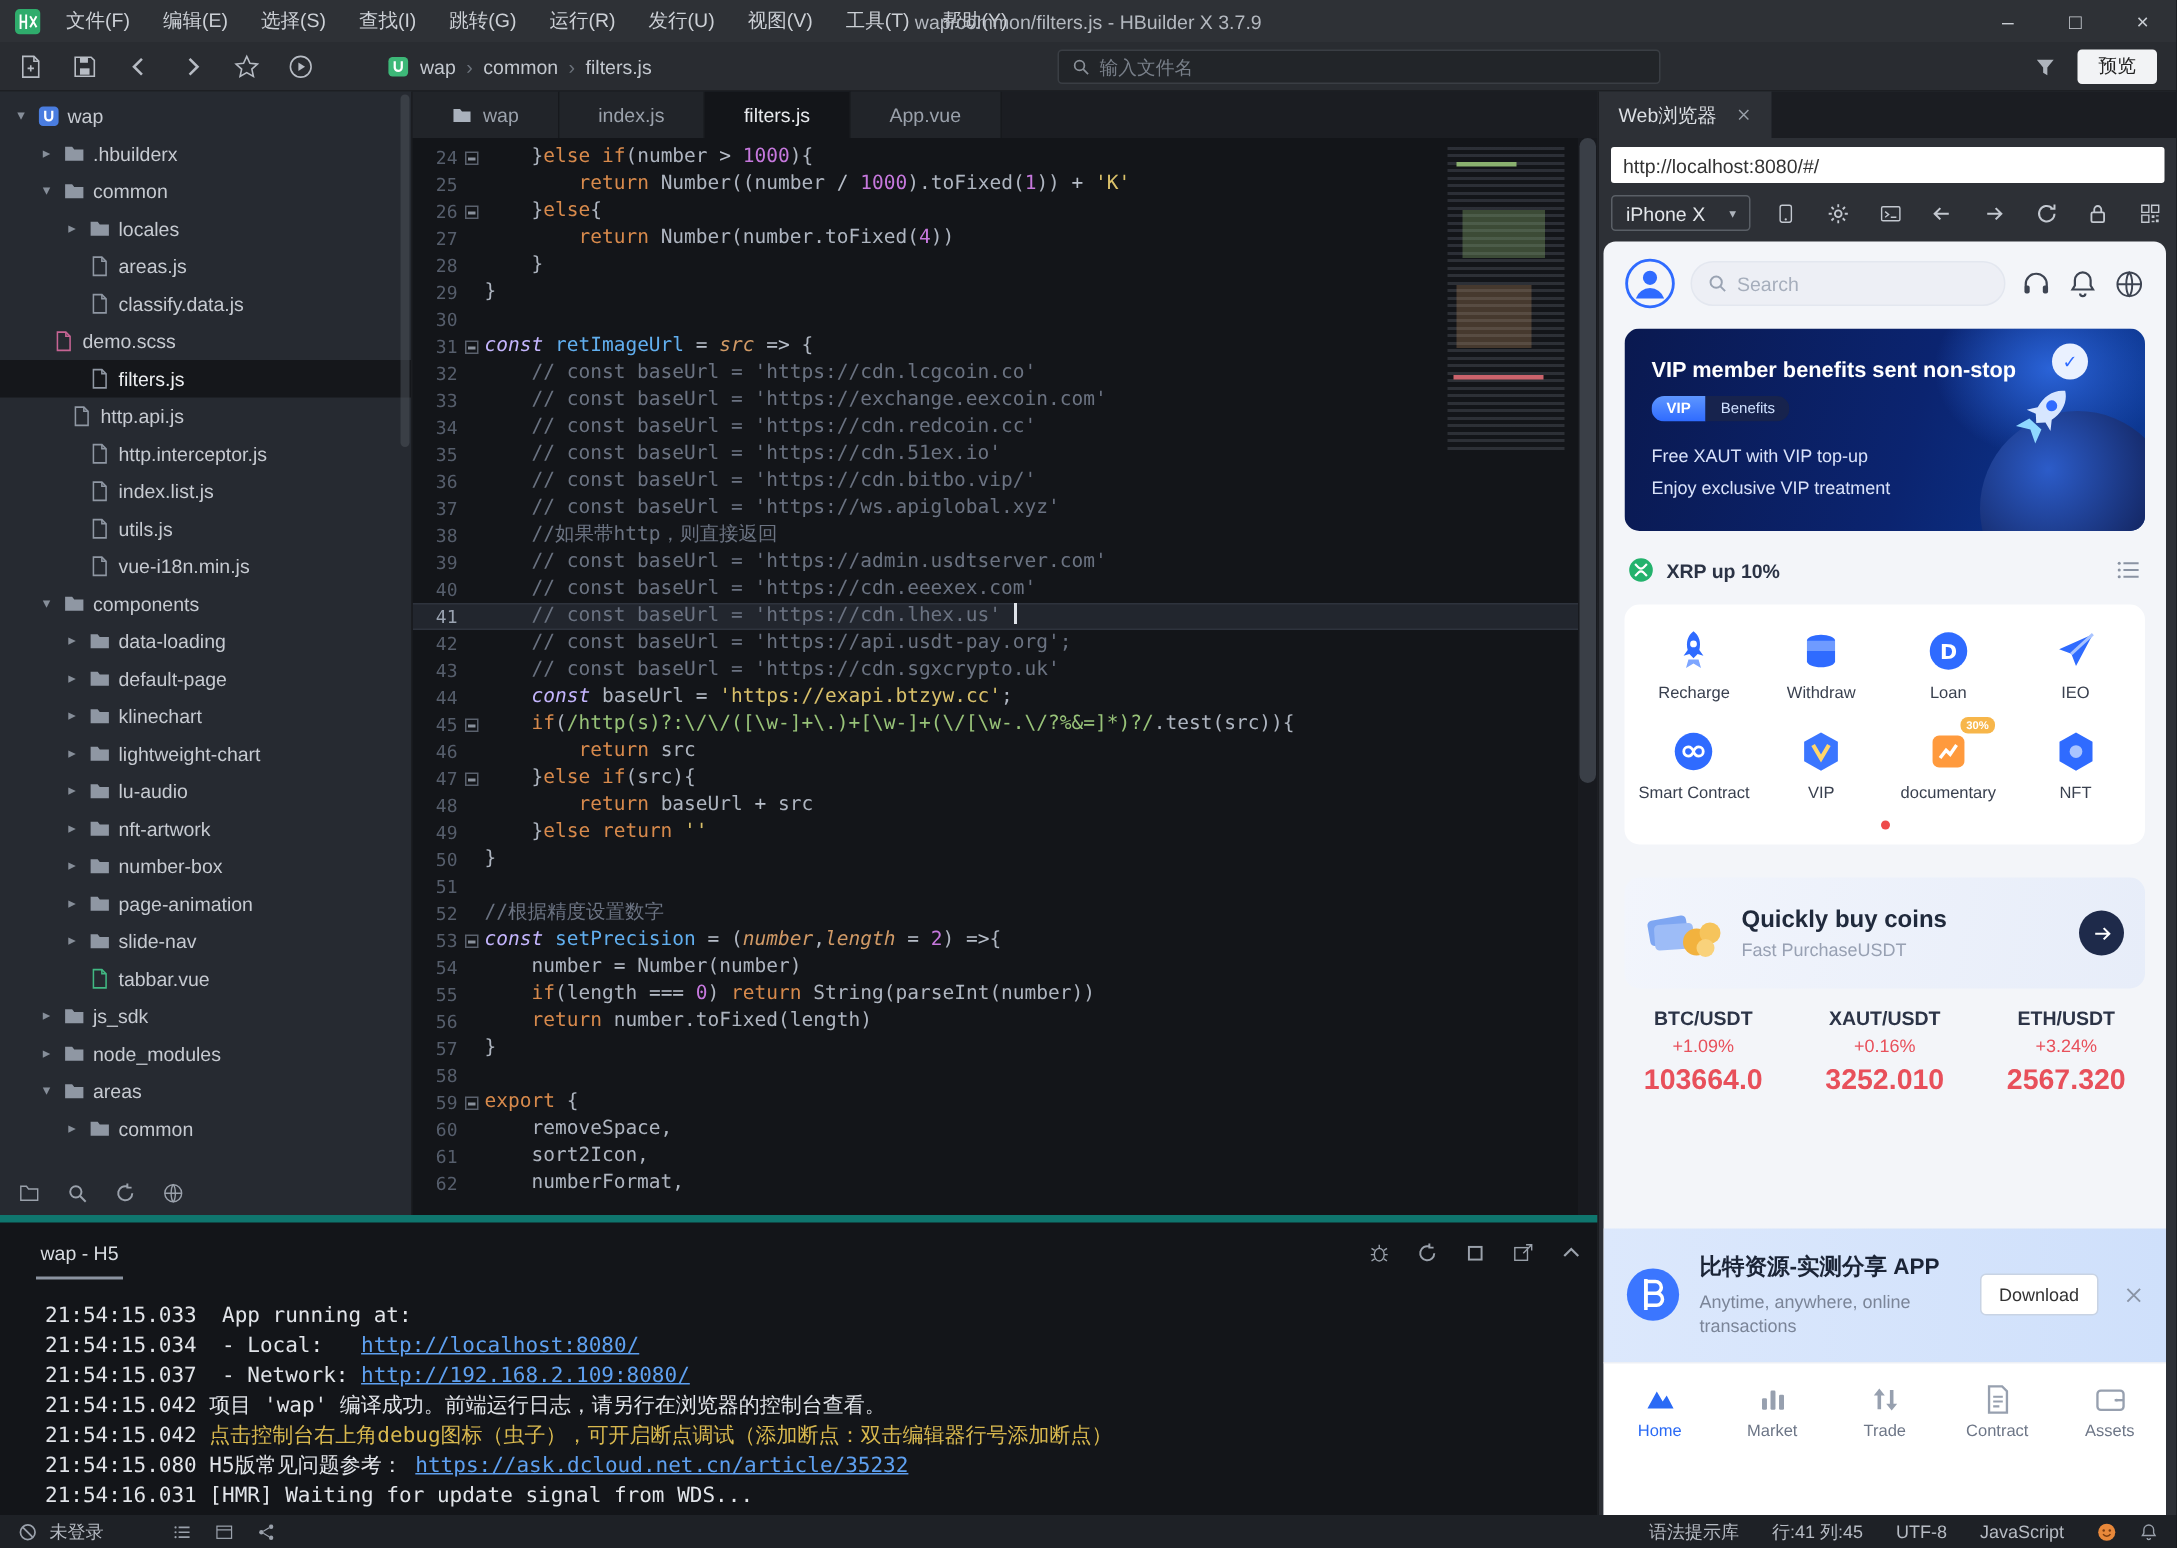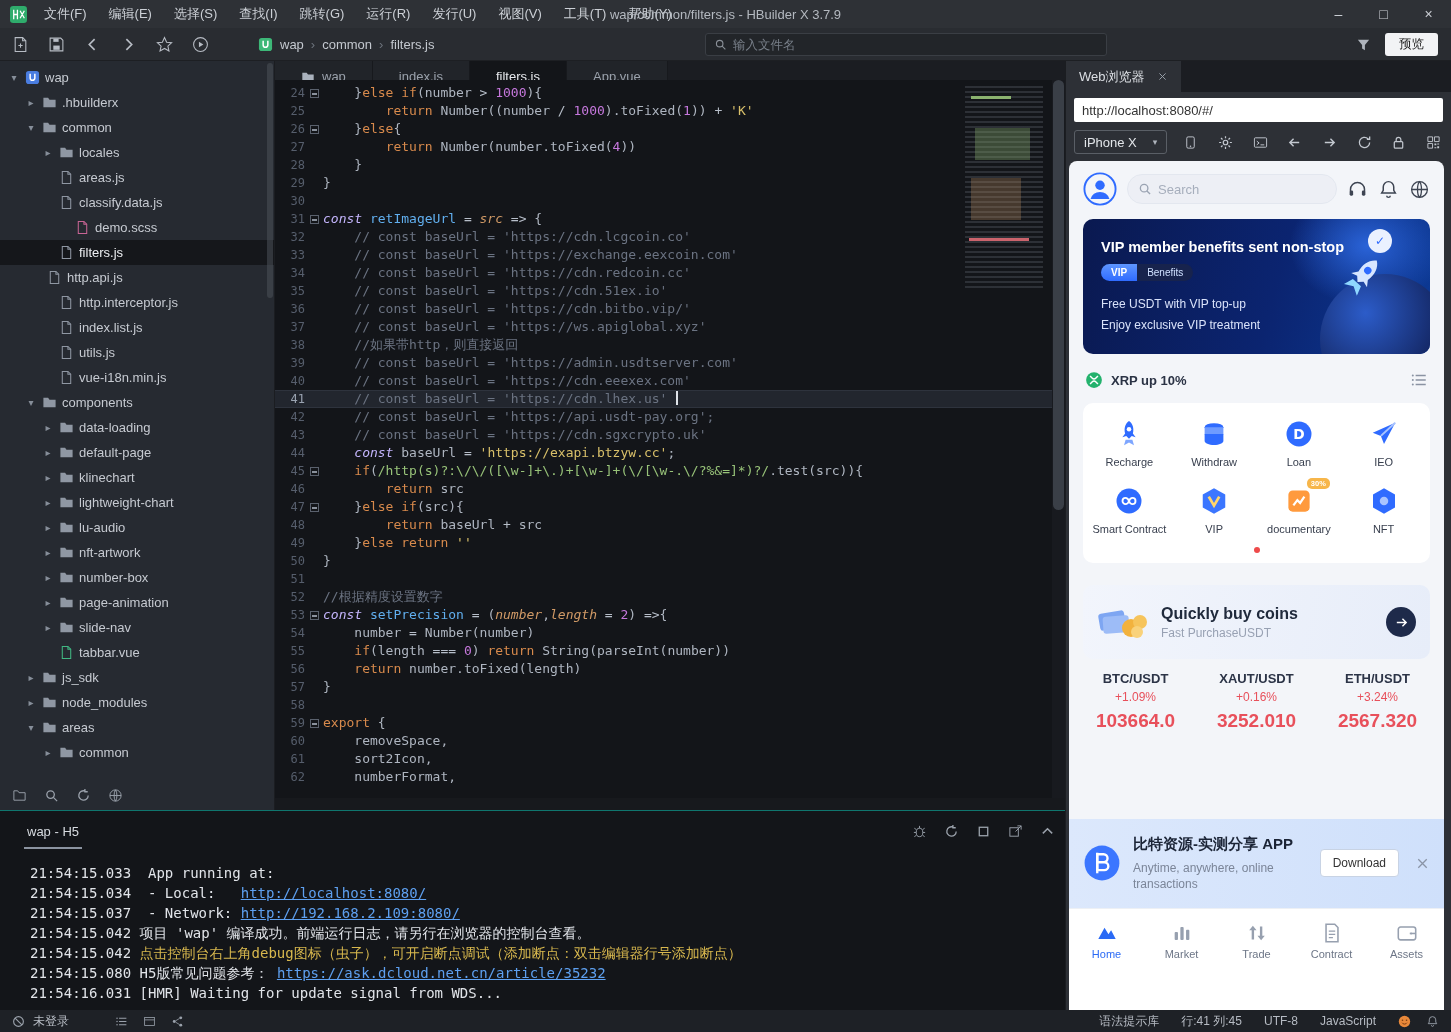--- a/index.html
+++ b/index.html
@@ -46,21 +46,21 @@
 .side-footer{position:absolute;left:0;bottom:0;width:100%;height:30px;display:flex;align-items:center;gap:17px;padding-left:12px}
 .sfi{width:15px;height:15px;color:#9aa1ab}
 
 
 .tabstrip{position:absolute;left:275px;top:61px;width:790px;height:31px;background:#1b1d22;display:flex;overflow:hidden}
 .etab{display:flex;align-items:center;gap:7px;padding:0 26px;font-size:13px;color:#9aa1ab;background:#212429;border-right:1px solid #17191d;white-space:nowrap}
 .etab.active{background:#131519;color:#e8eaee}
 .etab .i{width:14px;height:14px;color:#aab2bd}
 
 
-.editor{position:absolute;left:275px;top:80px;width:790px;height:718px;background:#131519;overflow:hidden}
+.editor{position:absolute;left:275px;top:92px;width:790px;height:718px;background:#131519;overflow:hidden}
 .code{padding-top:4px}
 .cl{display:flex;height:18px;line-height:18px;font-family:"DejaVu Sans Mono",monospace;font-size:13px}
 .ln{width:30px;text-align:right;color:#565e6c;flex:none;font-size:12px}
 .fc{width:18px;flex:none;display:flex;align-items:center;justify-content:center}
 .fold{width:9px;height:9px;border:1px solid #5a616d;position:relative;display:block}
 .fold::after{content:"";position:absolute;left:1px;right:1px;top:3px;height:2px;background:#8a919c}
 .lt{white-space:pre;color:#aeb5c0}
 .cl.cur{background:#22262e;box-shadow:inset 0 1px 0 #2e333d,inset 0 -1px 0 #2e333d}
 .cl.cur .ln{color:#9aa3b1}
 .caret{display:inline-block;width:2px;height:14px;background:#dfe3e9;vertical-align:-2px;margin-left:1px}
@@ -77,21 +77,21 @@
 .minimap{position:absolute;right:22px;top:6px;width:78px;height:202px;opacity:.9;background:repeating-linear-gradient(to bottom,rgba(150,160,175,.22) 0 2px,transparent 2px 5px)}
 .minimap i{position:absolute;display:block}
 .mm1{left:6px;top:10px;width:40px;height:3px;background:#98c379}
 .mm2{left:10px;top:42px;width:55px;height:32px;background:rgba(152,195,121,.35)}
 .mm3{left:6px;top:92px;width:50px;height:42px;background:rgba(209,154,102,.3)}
 .mm4{left:4px;top:152px;width:60px;height:3px;background:#e06c75}
 .vscroll{position:absolute;right:0;top:0;width:13px;height:100%;background:#181a1f}
 .vthumb{position:absolute;top:0;right:1px;width:11px;height:430px;background:#3a3f47;border-radius:6px}
 
 
-.console{position:absolute;left:0;top:810px;width:1111px;height:200px;background:#131519;border-top:1px solid #0f766e}
+.console{position:absolute;left:0;top:810px;width:1111px;height:200px;background:#131519;border-top:5px solid #0f766e}
 .con-header{height:38px;display:flex;align-items:flex-end;justify-content:space-between;padding:0 24px}
 .con-tab{color:#d8dce1;font-size:13px;padding:0 3px 8px;border-bottom:2px solid #8b93a0}
 .con-icons{display:flex;gap:17px;margin-bottom:10px}
 .ci{width:15px;height:15px;color:#9aa1ab}
 .con-body{padding:14px 0 0 30px;font-family:"DejaVu Sans Mono",monospace;font-size:14px;color:#e1e4e9}
 .con-line{height:20px;line-height:20px;white-space:pre}
 .seg-p{color:#e1e4e9}
 .seg-l{color:#5ea0f0;text-decoration:underline;cursor:pointer}
 .seg-w{color:#d8b84e}
 
@@ -324,21 +324,21 @@
       <div class="tree-row" style="padding-left: 42px;">
         <span class="tree-arrow"></span>
         <span class="i fico fico-file">
           <svg viewBox="0 0 16 16">
             <path d="M3.5 1.5h6l3 3v10h-9z" fill="none" stroke="currentColor" stroke-width="1.1"></path>
             <path d="M9.5 1.5v3h3" fill="none" stroke="currentColor" stroke-width="1.1"></path>
           </svg>
         </span>
         <span class="tree-label">classify.data.js</span>
       </div>
-      <div class="tree-row" style="padding-left: 58px;">
+      <div class="tree-row" style="padding-left: 18px;">
         <span class="tree-arrow"></span>
         <span class="i fico fico-scss">
           <svg viewBox="0 0 16 16">
             <path d="M3.5 1.5h6l3 3v10h-9z" fill="none" stroke="currentColor" stroke-width="1.1"></path>
             <path d="M9.5 1.5v3h3" fill="none" stroke="currentColor" stroke-width="1.1"></path>
           </svg>
         </span>
         <span class="tree-label">demo.scss</span>
       </div>
       <div class="tree-row sel" style="padding-left: 42px;">
@@ -1030,21 +1030,21 @@
             <circle cx="12" cy="8" r="1.7" fill="#2f6bff"></circle>
             <path d="M9.5 15.5L8 20l4-2.2L16 20l-1.5-4.5" fill="#8fd8ff"></path>
           </svg>
         </span>
       <span class="badge-coin"></span>
       <div class="vb-title">VIP member benefits sent non-stop</div>
       <div class="vb-pill">
         <span class="pl">VIP</span>
         <span class="pr">Benefits</span>
       </div>
-      <div class="vb-l1">Free USDT with VIP top-up</div>
+      <div class="vb-l1">Free XAUT with VIP top-up</div>
       <div class="vb-l2">Enjoy exclusive VIP treatment</div>
     </div>
 
     <div class="notice">
       <span class="i">
           <svg viewBox="0 0 16 16">
             <circle cx="8" cy="8" r="7" fill="#23b26d"></circle>
             <path d="M4.5 4.5l2 2a2.1 2.1 0 0 0 3 0l2-2M4.5 11.5l2-2a2.1 2.1 0 0 1 3 0l2 2" fill="none" stroke="#fff" stroke-width="1.3"></path>
           </svg>
         </span>

